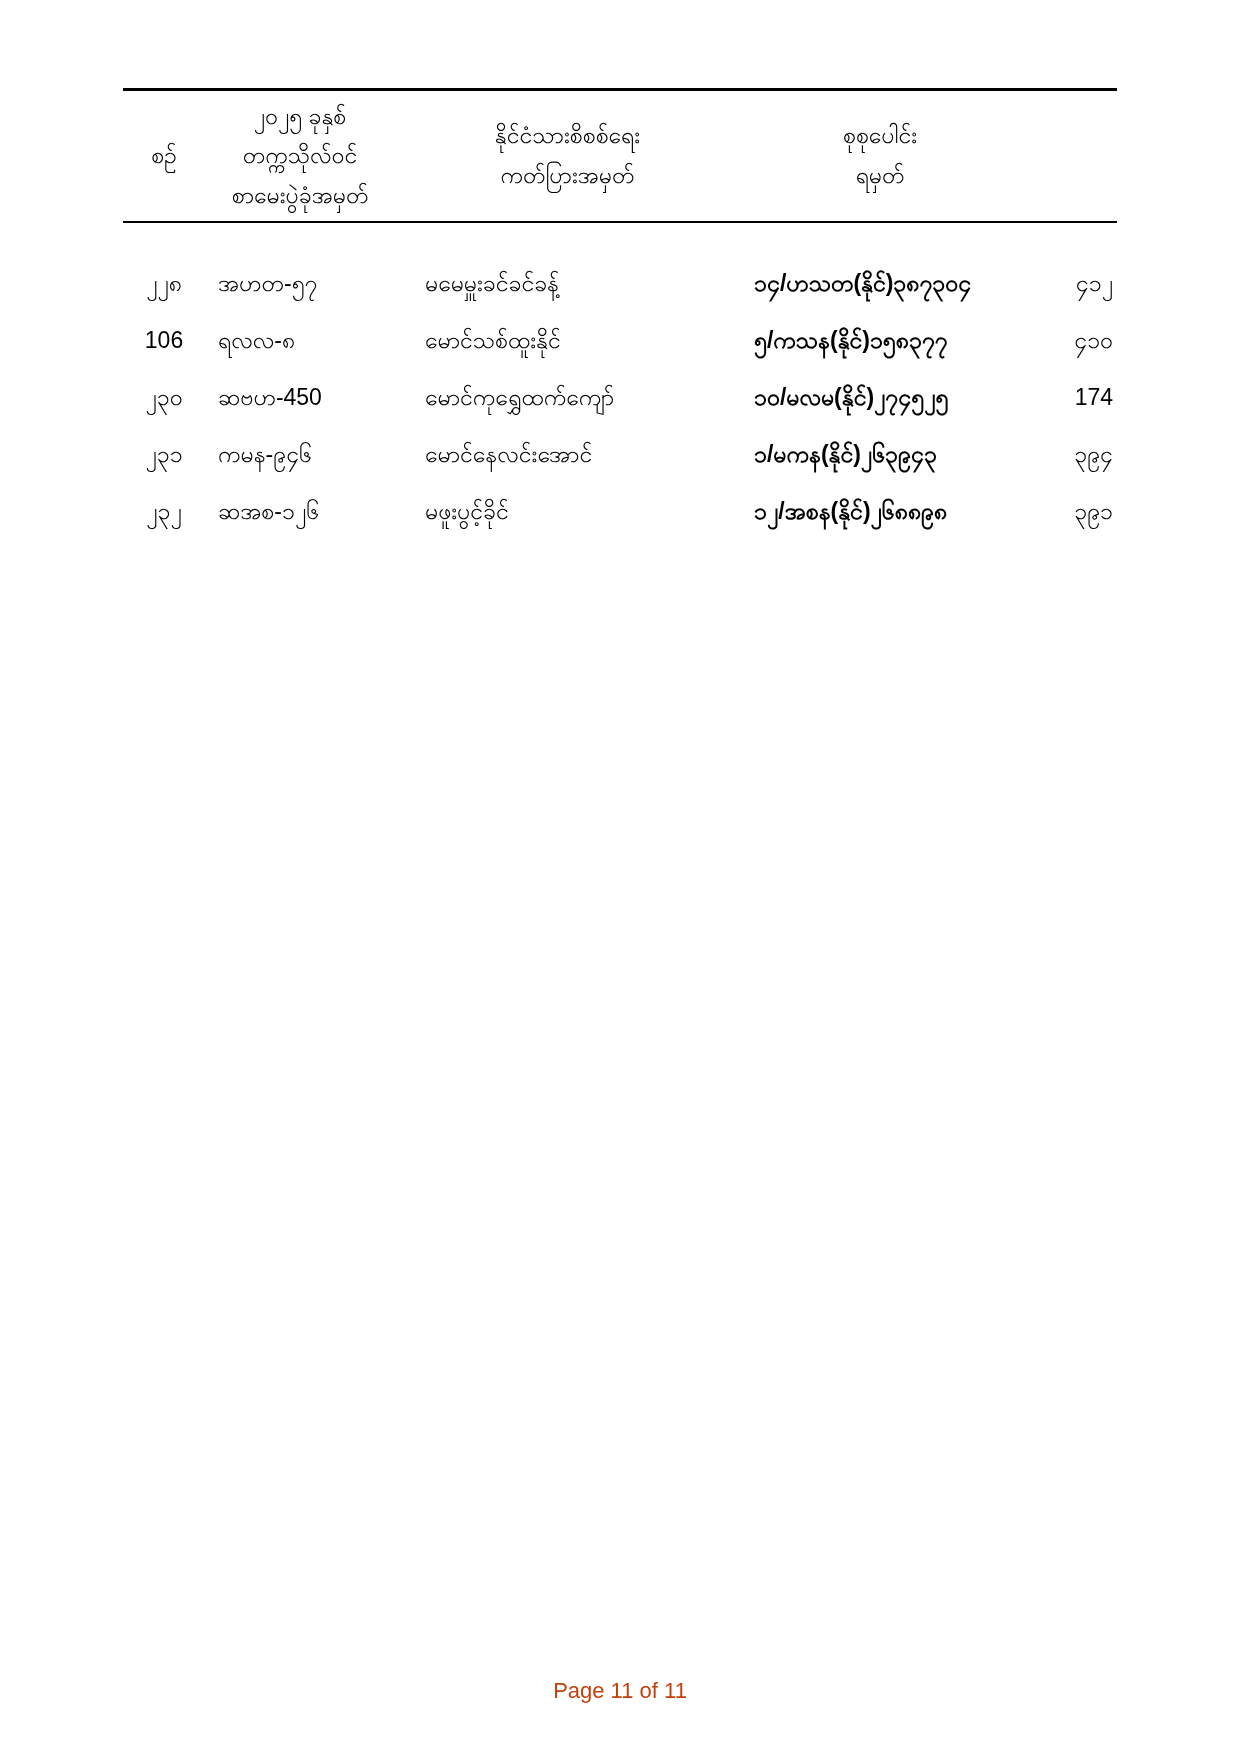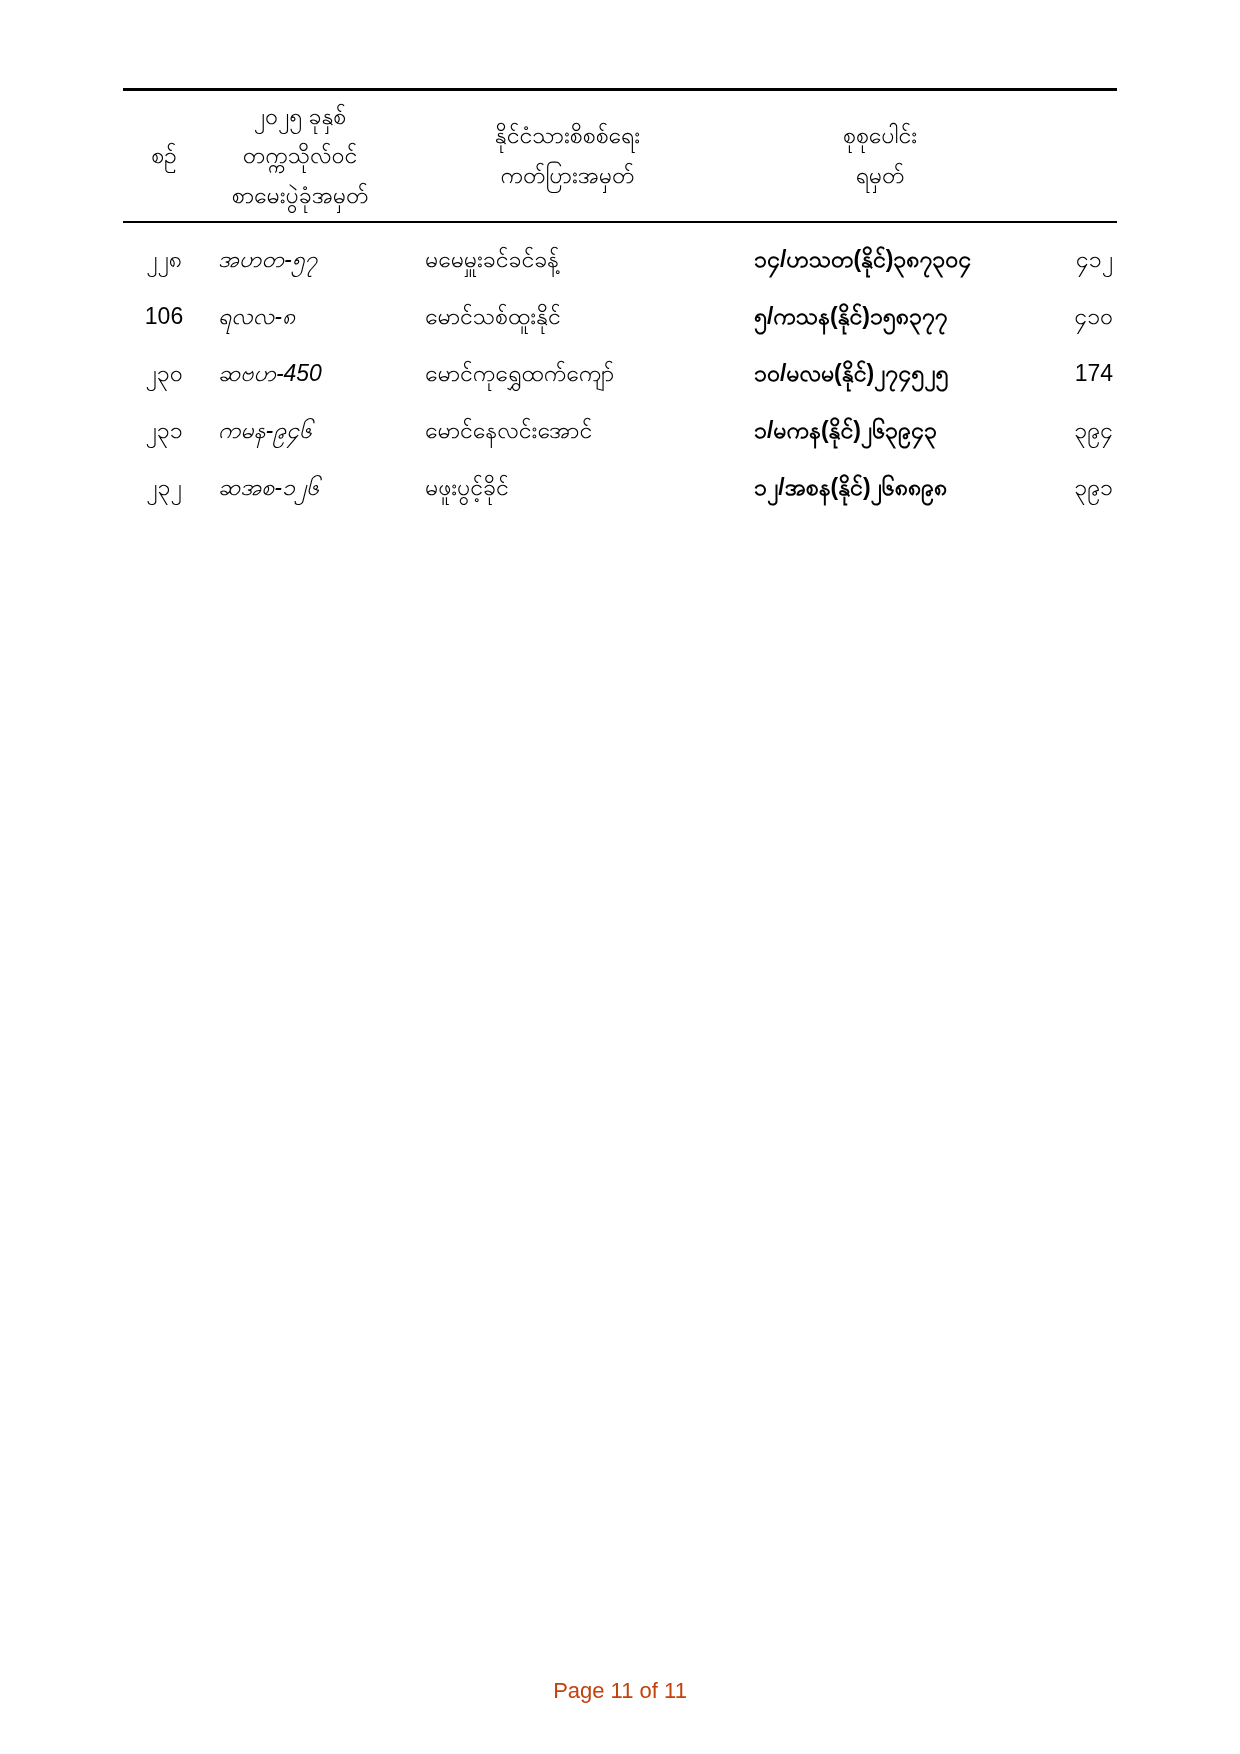--- a/index.html
+++ b/index.html
@@ -31,35 +31,35 @@
     display: flex;
     align-items: center;
     justify-content: center;
     text-align: center;
     white-space: pre-line;
     font-size: 23px;
     line-height: 1.72;
     font-weight: 400;
     padding: 4px 0;
   }
-  .t-body { padding-top: 8px; }
+  .t-body { padding-top: 32px; }
   .t-row {
     display: grid;
     grid-template-columns: 82px 190px 345px 280px 97px;
     height: 57px;
   }
   .t-row .t-cell {
     display: flex;
     align-items: center;
     font-size: 23px;
     line-height: 1.3;
     white-space: nowrap;
   }
   .t-row .c-sn    { justify-content: center; }
-  .t-row .c-roll  { justify-content: flex-start; padding-left: 13px; font-style: italic; }
+  .t-row .c-roll  { justify-content: flex-start; padding-left: 13px; }
   .t-row .c-name  { justify-content: flex-start; padding-left: 30px; }
   .t-row .c-nrc   { justify-content: flex-start; padding-left: 14px; font-weight: bold; }
   .t-row .c-total { justify-content: flex-end; padding-right: 4px; }
   .page-footer {
     position: absolute;
     left: 0;
     top: 1678px;
     width: 100%;
     text-align: center;
     font-size: 22px;

